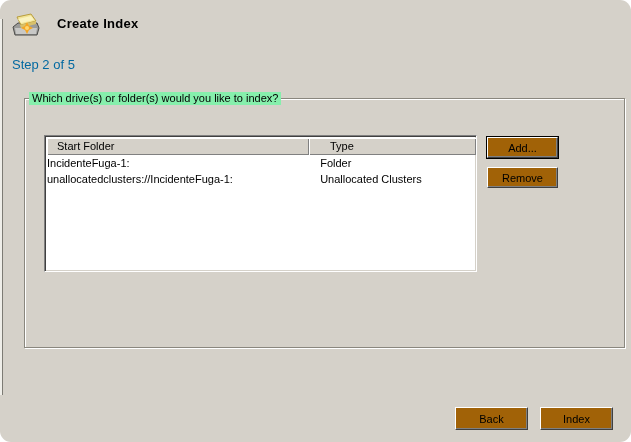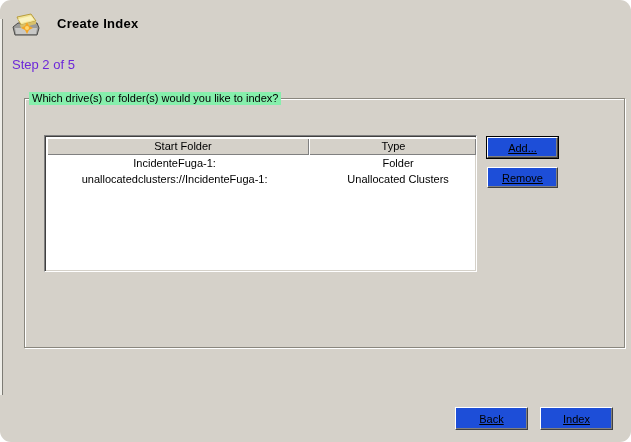--- a/index.html
+++ b/index.html
@@ -16,65 +16,64 @@
   .frame-light{position:absolute;left:0;top:19px;width:2px;height:376px;background:#efeee9;}
   .frame-dark{position:absolute;left:2px;top:19px;width:1px;height:376px;background:#7d7b74;}
 
   .app-icon{position:absolute;left:10px;top:10px;width:30px;height:30px;}
   .dialog-title{
     position:absolute;left:57px;top:16px;
     font-size:13px;font-weight:bold;letter-spacing:0.3px;
   }
   .step-label{
     position:absolute;left:12px;top:57px;
-    font-size:13px;color:#6d28d9;
+    font-size:13px;color:#0369a1;
   }
 
   .groupbox{
     position:absolute;left:24px;top:98px;width:599px;height:248px;
     border:1px solid #8a877e;
     box-shadow:inset 1px 1px 0 #ffffff,1px 1px 0 #ffffff;
   }
   .groupbox-label{
     position:absolute;left:4px;top:-7px;
     background:#86efac;padding:0 3px;line-height:13px;
     white-space:nowrap;
   }
 
   .listview{
     position:absolute;left:44px;top:135px;width:433px;height:137px;
     background:#ffffff;
     border:1px solid;border-color:#808080 #ffffff #ffffff #808080;
     box-shadow:inset 1px 1px 0 #404040,inset -1px -1px 0 #d5d1c9;
     box-sizing:border-box;
-    text-align:center;
   }
   .lv-header{position:absolute;left:2px;top:2px;width:429px;height:17px;display:flex;}
   .lv-hcell{
     background:#d5d1c9;height:17px;line-height:17px;
     box-shadow:inset 1px 1px 0 #ffffff,inset -1px -1px 0 #808080;
     box-sizing:border-box;white-space:nowrap;overflow:hidden;
   }
   .lv-hcell.c1{width:262px;padding-left:10px;}
-  .lv-hcell.c2{width:167px;padding-left:2px;}
+  .lv-hcell.c2{width:167px;padding-left:21px;}
   .lv-row{position:absolute;left:2px;width:429px;height:16px;display:flex;line-height:16px;}
   .lv-row.r0{top:19px;}
   .lv-row.r1{top:35px;}
   .lv-cell{white-space:nowrap;overflow:hidden;box-sizing:border-box;}
   .lv-cell.c1{width:262px;}
   .lv-cell.c2{width:167px;padding-left:7px;margin-left:11px;}
 
   .btn{
     position:absolute;
-    background:#1d4ed8;
+    background:#a16207;
     border:1px solid;border-color:#ffffff #404040 #404040 #ffffff;
     box-shadow:inset -1px -1px 0 #808080;
     font-family:"Liberation Sans",sans-serif;font-size:11px;color:#000;
     text-align:center;padding:0;margin:0;
-    box-sizing:border-box;cursor:default;text-decoration:underline;
+    box-sizing:border-box;cursor:default;
   }
   .btn-add{left:487px;top:137px;width:71px;height:21px;box-shadow:inset -1px -1px 0 #808080,0 0 0 1px #000000;}
   .btn-remove{left:487px;top:167px;width:71px;height:21px;}
   .btn-back{left:455px;top:407px;width:73px;height:23px;}
   .btn-next{left:540px;top:407px;width:73px;height:23px;}
 </style>
 </head>
 <body>
 
 <div class="dialog">

